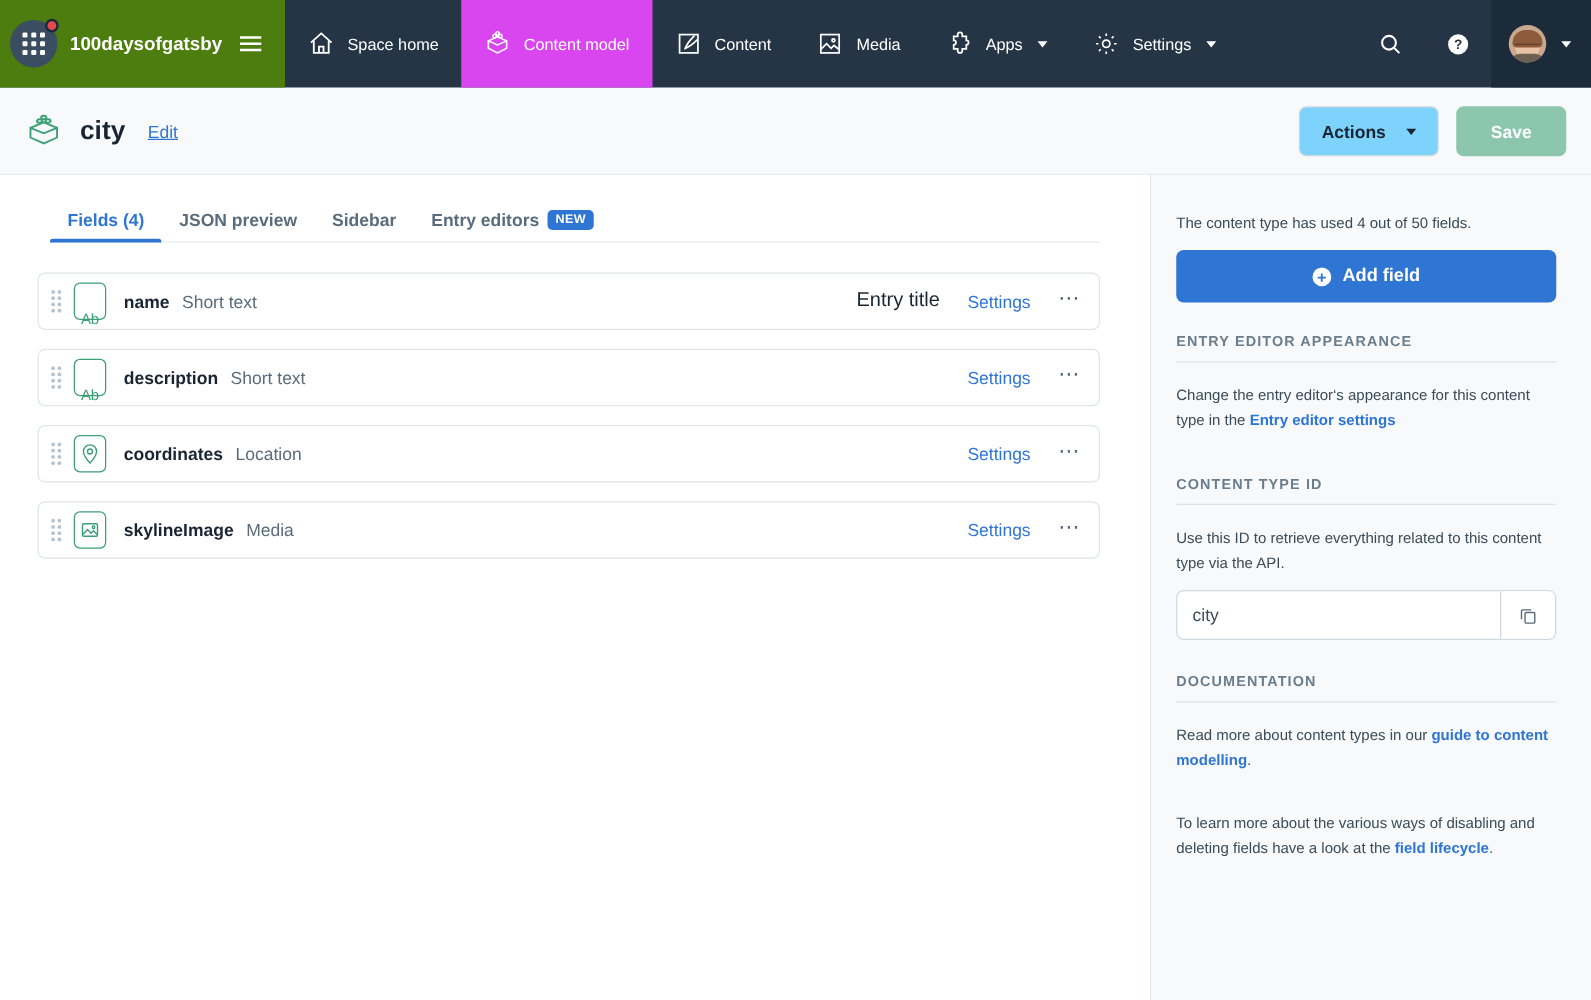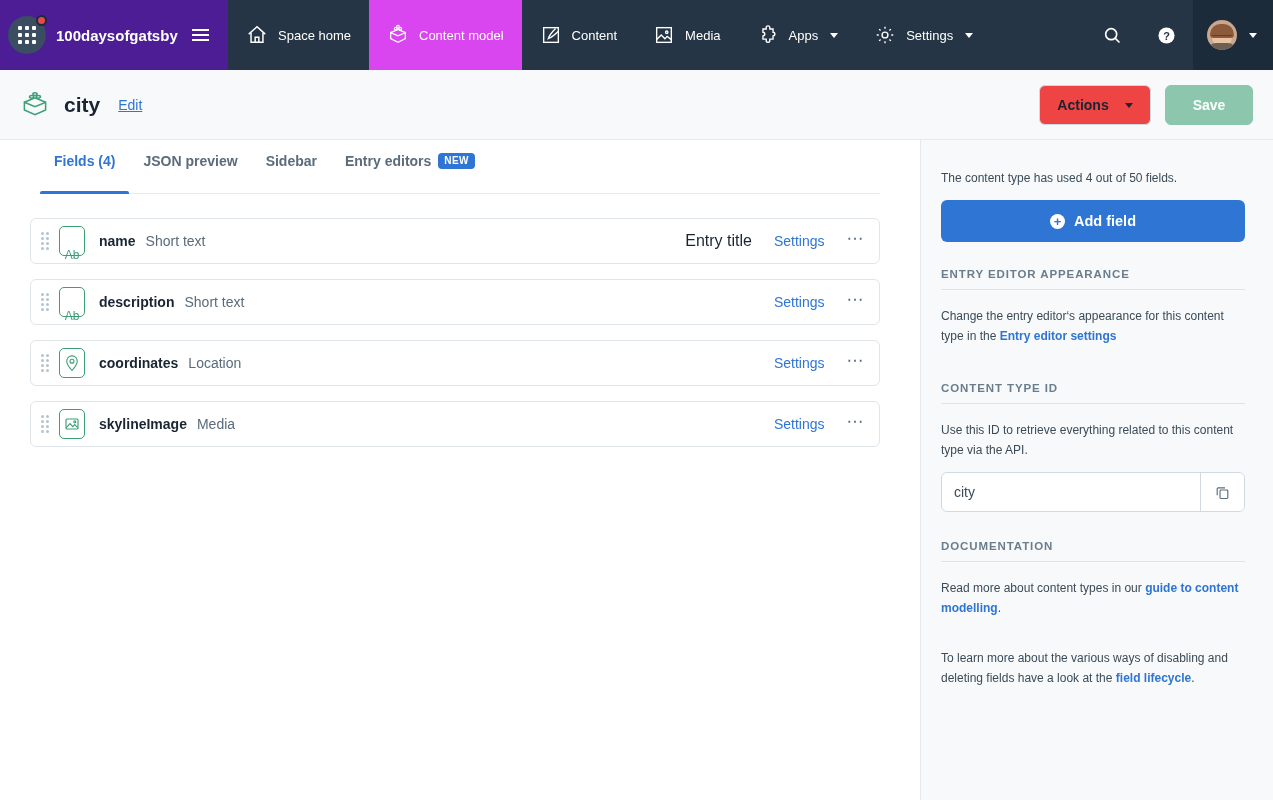--- a/index.html
+++ b/index.html
@@ -16,21 +16,21 @@
   
   .topnav {
     position: relative;
     height: 70px;
     background: #253545;
     display: flex;
     align-items: stretch;
     color: #ffffff;
   }
   .nav-space-block {
-    background: #4c1d95;
+    background: #4d7c0f;
     display: flex;
     align-items: center;
     padding: 0 14px 0 8px;
     gap: 10px;
     min-width: 228px;
   }
   .grid-launcher {
     position: relative;
     width: 38px; height: 38px;
     border-radius: 50%;
@@ -166,21 +166,21 @@
     font-family: "Liberation Sans", sans-serif;
     font-size: 14px;
     border-radius: 6px;
     cursor: pointer;
     display: inline-flex;
     align-items: center;
     justify-content: center;
     gap: 8px;
   }
   .btn-actions {
-    background: #ef4444;
+    background: #7dd3fc;
     border: 1px solid #cfd9e0;
     color: #192532;
     font-weight: 700;
     height: 40px;
     padding: 0 16px;
     min-width: 112px;
     gap: 16px;
   }
   .btn-actions .chev {
     width: 0; height: 0;
@@ -213,21 +213,21 @@
     align-items: flex-end;
     margin: 0 40px;
     border-bottom: 1px solid #e5ebed;
     height: 54px;
     padding-top: 18px;
   }
   .tab {
     font-size: 14px;
     font-weight: 700;
     color: #5a6b7b;
-    padding: 0 14px 24px 14px;
+    padding: 0 14px 9px 14px;
     cursor: pointer;
     position: relative;
     display: flex; align-items: center; gap: 7px;
     white-space: nowrap;
   }
   .tab.active { color: #2e75d4; }
   .tab.active::after {
     content: "";
     position: absolute;
     left: 0; right: 0; bottom: -1px;

